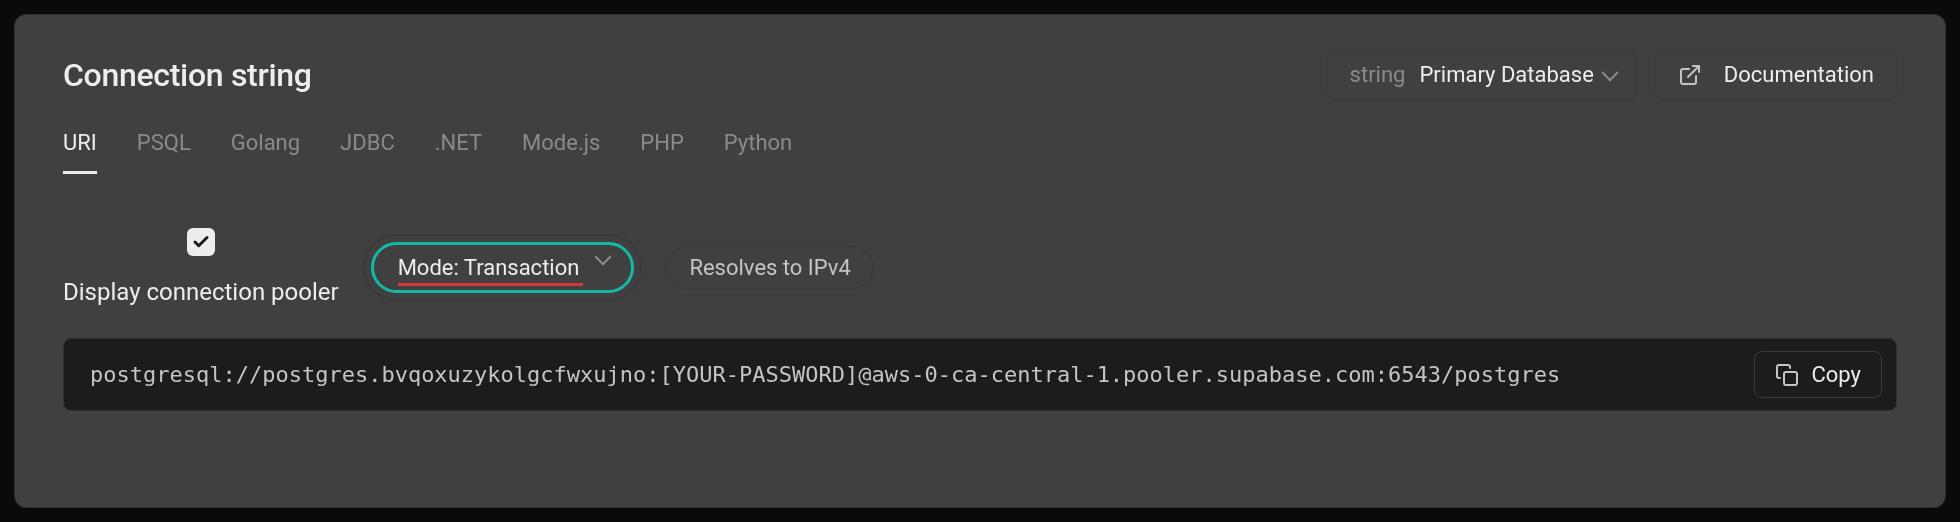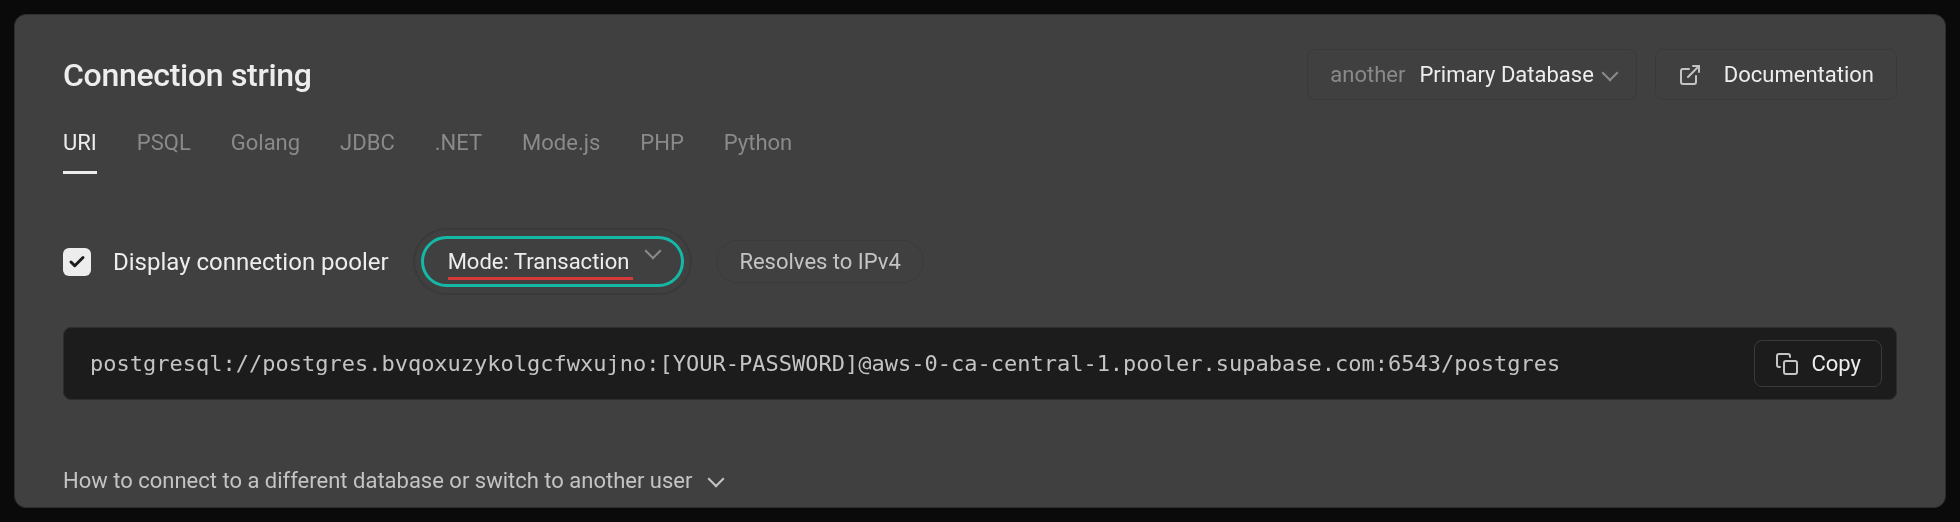--- a/index.html
+++ b/index.html
@@ -78,20 +78,21 @@
     .options-row {
       display: flex;
       align-items: center;
       gap: 24px;
       margin-top: 54px;
     }
     .chk-wrap {
       display: flex;
       align-items: center;
       gap: 22px;
+      flex-direction: column;
     }
     .chk {
       width: 28px;
       height: 28px;
       border-radius: 6px;
       background: #ededed;
       display: flex;
       align-items: center;
       justify-content: center;
       cursor: pointer;
@@ -188,21 +189,21 @@
   </style>
 </head>
 <body>
 
 <div class="panel">
 
   <div class="header-row">
     <h2 class="title">Connection string</h2>
     <div class="header-actions">
       <div class="source-select">
-        <span class="muted">another</span>
+        <span class="muted">string</span>
         <span class="value">Primary Database</span>
         <span class="chevron" style="color:#8a8a8a;"></span>
       </div>
       <div class="doc-link">
         <svg class="icon-svg" viewBox="0 0 24 24" fill="none" stroke="#c4c4c4" stroke-width="2" stroke-linecap="round" stroke-linejoin="round">
           <path d="M18 13v6a2 2 0 0 1-2 2H5a2 2 0 0 1-2-2V8a2 2 0 0 1 2-2h6"></path>
           <polyline points="15 3 21 3 21 9"></polyline>
           <line x1="10" y1="14" x2="21" y2="3"></line>
         </svg>
         <span>Documentation</span>
@@ -246,18 +247,14 @@
     <div class="conn-string">postgresql://postgres.bvqoxuzykolgcfwxujno:[YOUR-PASSWORD]@aws-0-ca-central-1.pooler.supabase.com:6543/postgres</div>
     <div class="copy-btn">
       <svg class="icon-svg" viewBox="0 0 24 24" fill="none" stroke="#c4c4c4" stroke-width="2" stroke-linecap="round" stroke-linejoin="round">
         <rect x="9" y="9" width="13" height="13" rx="2" ry="2"></rect>
         <path d="M5 15H4a2 2 0 0 1-2-2V4a2 2 0 0 1 2-2h9a2 2 0 0 1 2 2v1"></path>
       </svg>
       <span>Copy</span>
     </div>
   </div>
 
-  <div class="expander">
-    <span>How to connect to a different database or switch to another user</span>
-    <span class="chevron"></span>
-  </div>
 
 </div>
 
 </body></html>

